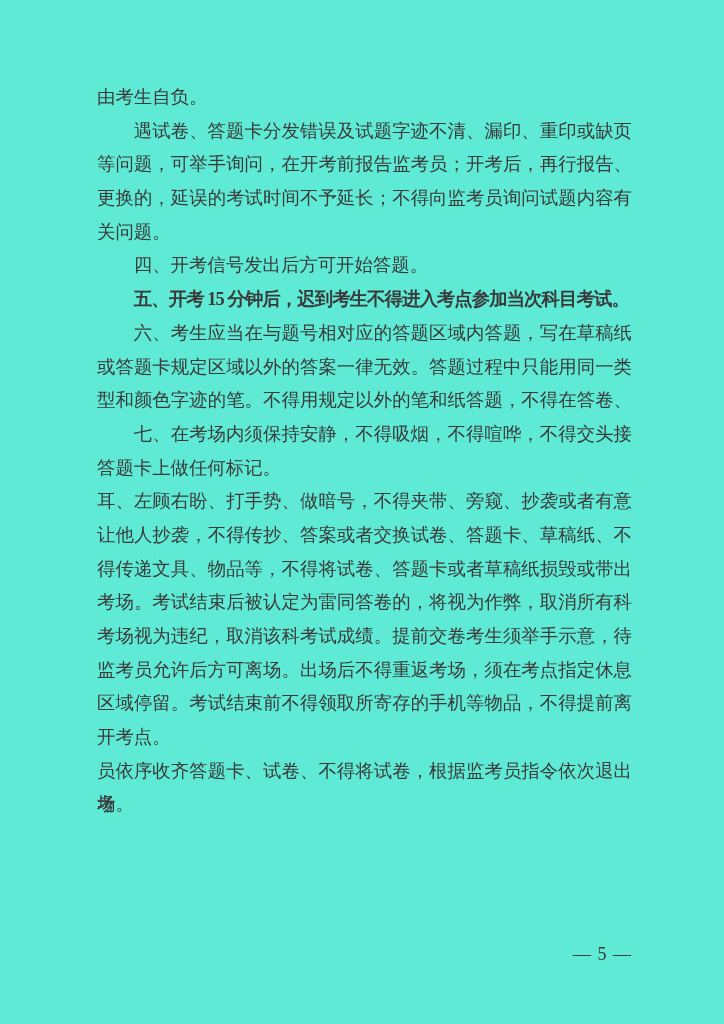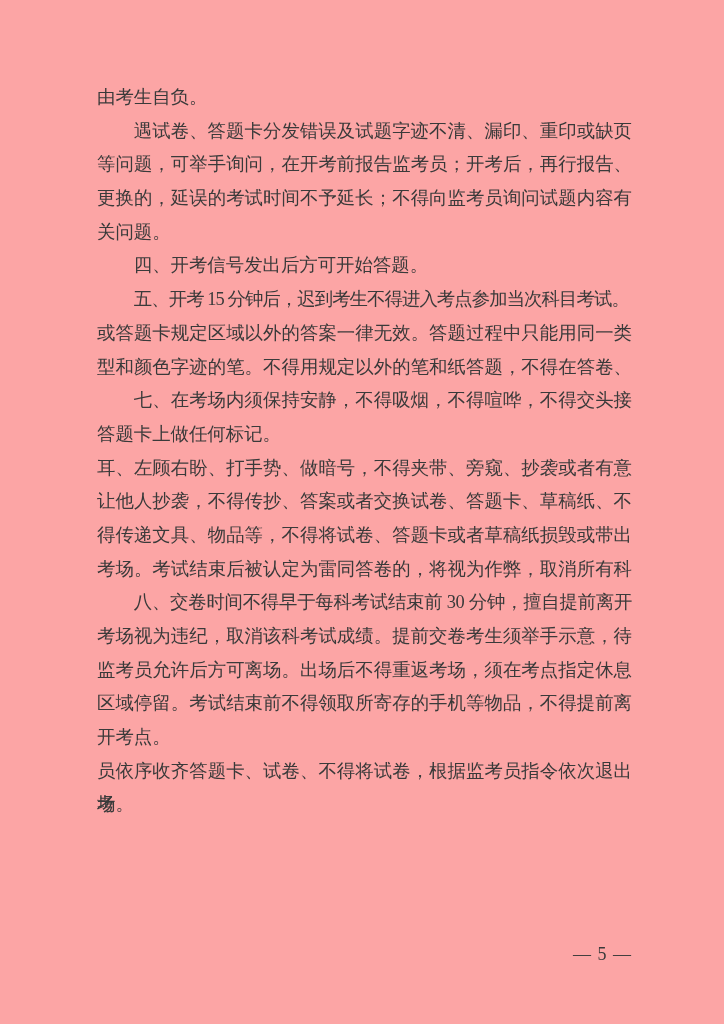--- a/index.html
+++ b/index.html
@@ -11,21 +11,21 @@
     height: 1024px;
     background: #ffffff;
     font-family: "Liberation Serif", "DejaVu Serif", serif;
     color: #3a3a3a;
     overflow: hidden;
   }
   .page {
     position: relative;
     width: 724px;
     height: 1024px;
-    background: #fca5a5;
+    background: #5eead4;
     overflow: hidden;
   }
   .content {
     position: absolute;
     left: 97px;
     top: 81px;
     width: 535px;
     font-size: 18.4px;
   }
   .line {
@@ -57,30 +57,30 @@
 <body>
 
 <div class="page">
   <main class="content">
       <div class="line final" style="">由考生自负。</div>
       <div class="line indent" style="">遇试卷、答题卡分发错误及试题字迹不清、漏印、重印或缺页</div>
       <div class="line" style="">等问题，可举手询问，在开考前报告监考员；开考后，再行报告、</div>
       <div class="line" style="">更换的，延误的考试时间不予延长；不得向监考员询问试题内容有</div>
       <div class="line final" style="">关问题。</div>
       <div class="line indent final" style="">四、开考信号发出后方可开始答题。</div>
-      <div class="line indent final" style="letter-spacing: -0.93871px;">五、开考 15 分钟后，迟到考生不得进入考点参加当次科目考试。</div>
+      <div class="line indent final" style="letter-spacing: -0.93871px; font-weight: bold;">五、开考 15 分钟后，迟到考生不得进入考点参加当次科目考试。</div>
+      <div class="line indent" style="">六、考生应当在与题号相对应的答题区域内答题，写在草稿纸</div>
       <div class="line" style="">或答题卡规定区域以外的答案一律无效。答题过程中只能用同一类</div>
       <div class="line" style="">型和颜色字迹的笔。不得用规定以外的笔和纸答题，不得在答卷、</div>
       <div class="line indent" style="">七、在考场内须保持安静，不得吸烟，不得喧哗，不得交头接</div>
       <div class="line final" style="">答题卡上做任何标记。</div>
       <div class="line" style="">耳、左顾右盼、打手势、做暗号，不得夹带、旁窥、抄袭或者有意</div>
       <div class="line" style="">让他人抄袭，不得传抄、答案或者交换试卷、答题卡、草稿纸、不</div>
       <div class="line" style="">得传递文具、物品等，不得将试卷、答题卡或者草稿纸损毁或带出</div>
       <div class="line" style="">考场。考试结束后被认定为雷同答卷的，将视为作弊，取消所有科</div>
-      <div class="line indent" style="letter-spacing: -0.366667px;">八、交卷时间不得早于每科考试结束前 30 分钟，擅自提前离开</div>
       <div class="line" style="">考场视为违纪，取消该科考试成绩。提前交卷考生须举手示意，待</div>
       <div class="line" style="">监考员允许后方可离场。出场后不得重返考场，须在考点指定休息</div>
       <div class="line" style="">区域停留。考试结束前不得领取所寄存的手机等物品，不得提前离</div>
       <div class="line final" style="">开考点。</div>
       <div class="line" style="">员依序收齐答题卡、试卷、不得将试卷，根据监考员指令依次退出考</div>
       <div class="line final" style="">场。</div>
     </main>
   <div class="page-number">— 5 —</div>
 </div>
 

